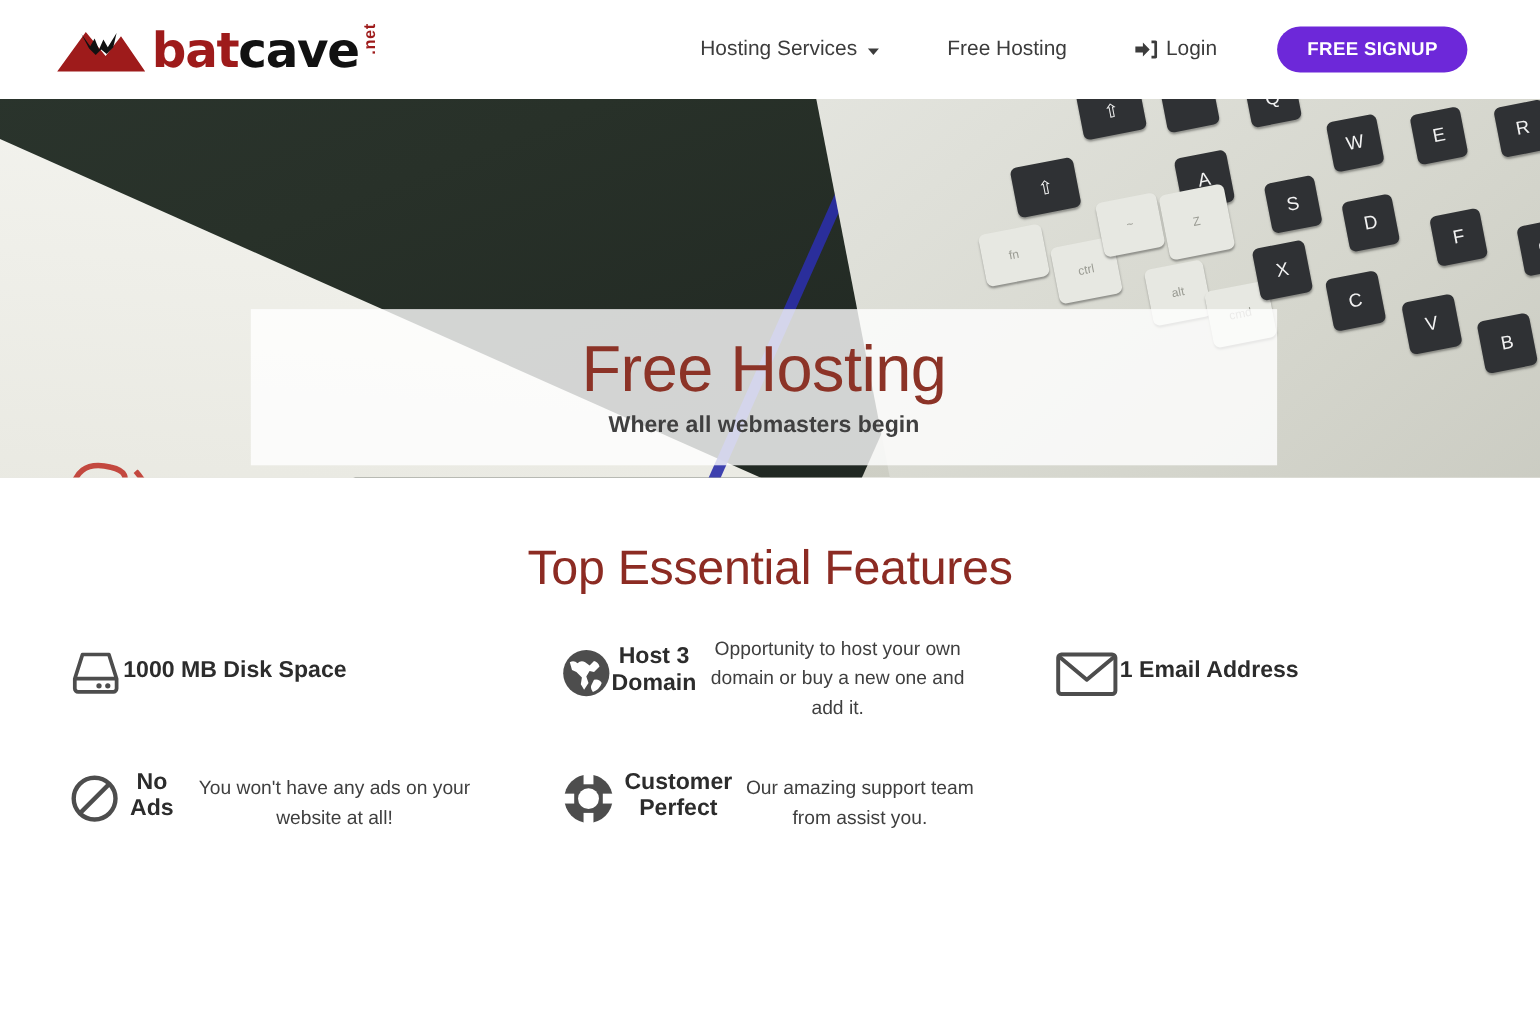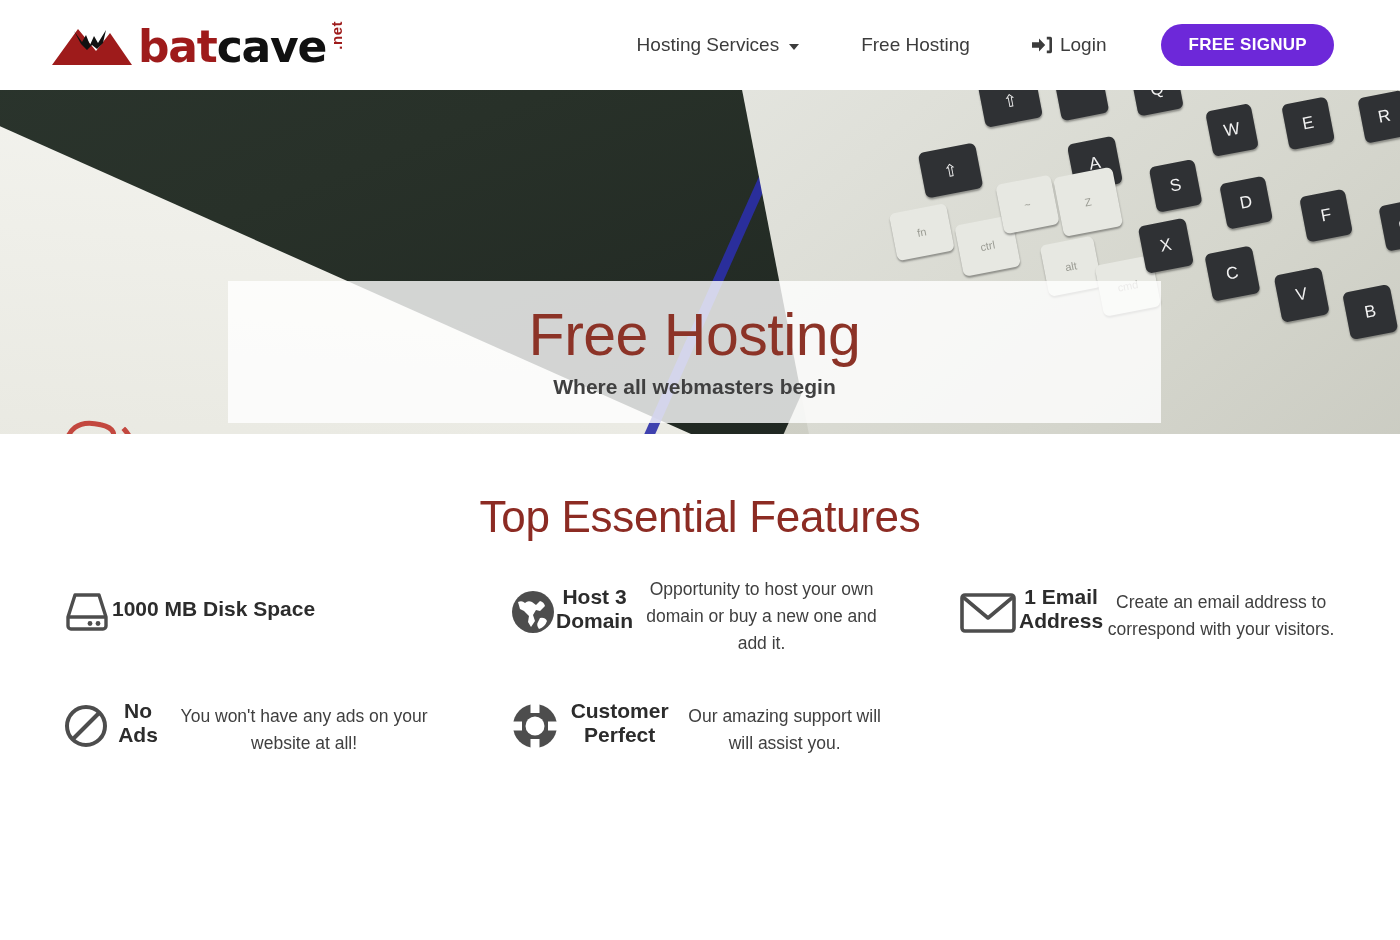--- a/index.html
+++ b/index.html
@@ -390,21 +390,20 @@
     </div>
 
     <div class="feature">
       <div class="feature-icon">
         <svg width="60" height="46" viewBox="0 0 60 46" fill="none" stroke="#4d4d4d" stroke-width="3.6" stroke-linejoin="round">
           <rect x="4" y="6" width="52" height="36" rx="3"></rect>
           <path d="M5 8 L30 29 L55 8"></path>
         </svg>
       </div>
       <div class="feature-name">1 Email Address</div>
-      <div class="feature-desc">Create an email address to correspond with your visitors.</div>
     </div>
 
     <div class="feature">
       <div class="feature-icon">
         <svg width="48" height="48" viewBox="0 0 48 48" fill="none" stroke="#4d4d4d" stroke-width="4">
           <circle cx="24" cy="24" r="19"></circle>
           <line x1="11.5" y1="36.5" x2="36.5" y2="11.5"></line>
         </svg>
       </div>
       <div class="feature-name">No Ads</div>
@@ -417,17 +416,17 @@
         <svg width="50" height="50" viewBox="0 0 50 50">
           <circle cx="25" cy="25" r="22" fill="#4d4d4d"></circle>
           <circle cx="25" cy="25" r="9.5" fill="#ffffff"></circle>
           <rect x="20.5" y="1" width="9" height="11" fill="#ffffff" transform="rotate(0 25 25)"></rect>
           <rect x="20.5" y="38" width="9" height="11" fill="#ffffff"></rect>
           <rect x="1" y="20.5" width="11" height="9" fill="#ffffff"></rect>
           <rect x="38" y="20.5" width="11" height="9" fill="#ffffff"></rect>
         </svg>
       </div>
       <div class="feature-name">Customer Perfect</div>
-      <div class="feature-desc">Our amazing support will will assist you.</div>
+      <div class="feature-desc">Our amazing support team from assist you.</div>
     </div>
 
   </div>
 </section>
 
 </body></html>

